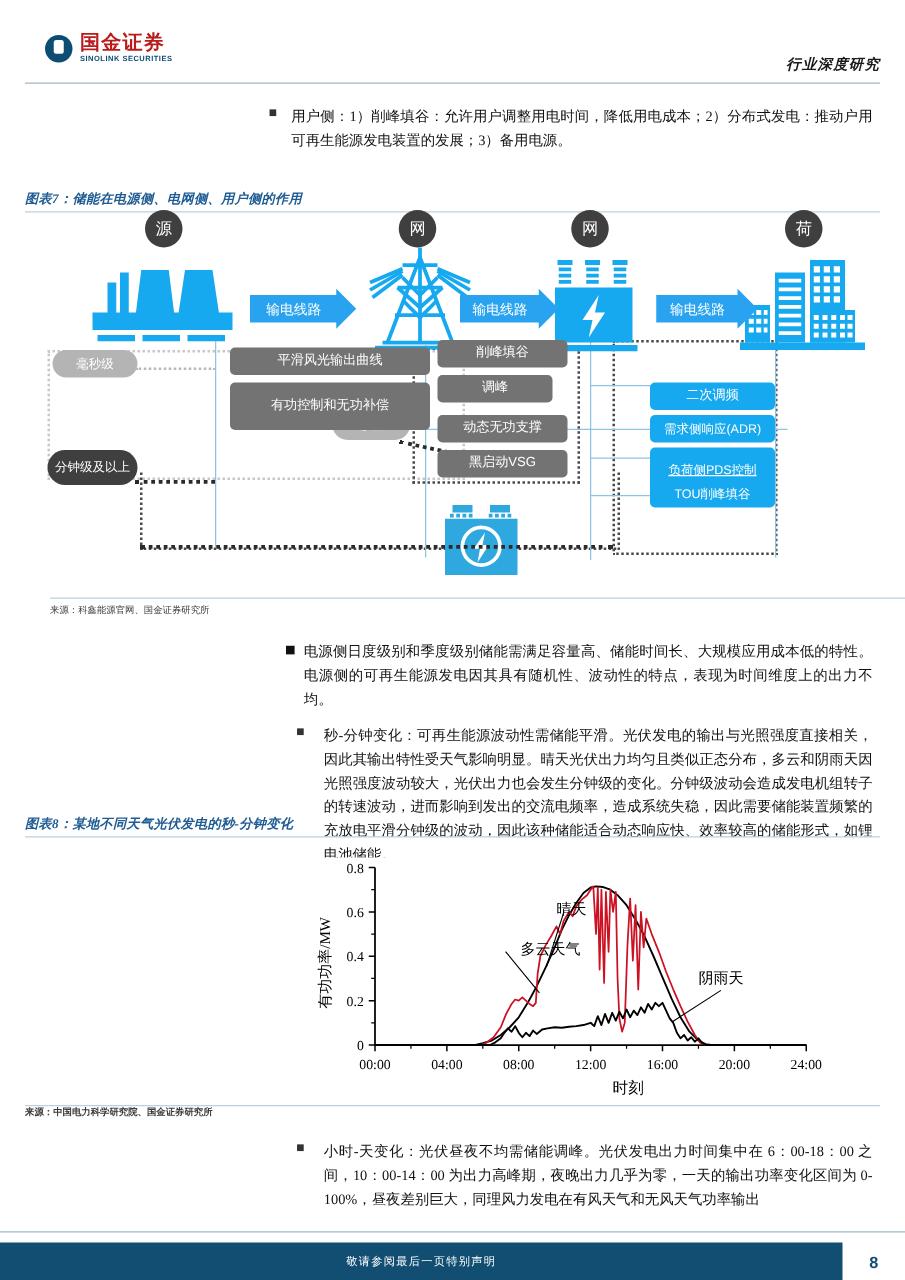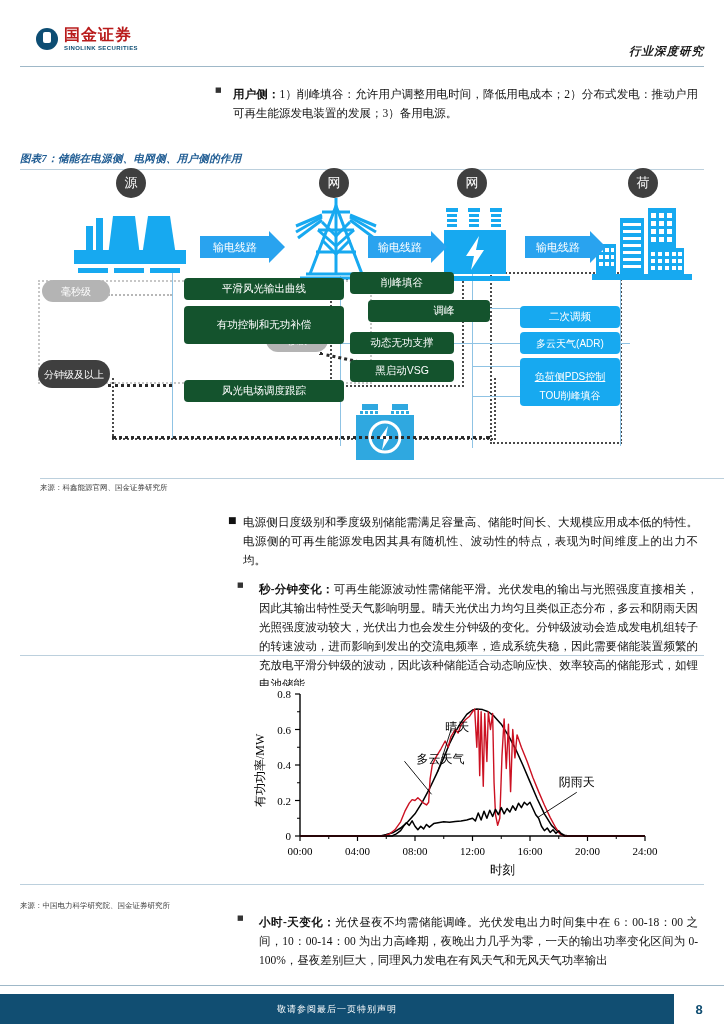--- a/index.html
+++ b/index.html
@@ -21,21 +21,21 @@
   .logo-en{font-family:"Liberation Sans","DejaVu Sans",sans-serif;font-size:6px;font-weight:bold;color:#0d4d73;letter-spacing:.4px;margin-top:2px;}
   .header-title{position:absolute;right:20px;top:44px;font-size:11.5px;font-weight:bold;color:#1a1a1a;letter-spacing:1px;font-style:italic;}
   .header-rule{position:absolute;left:20px;top:66px;width:684px;height:1px;background:#9fb8c8;}
   .para{font-size:11.5px;line-height:1.65;color:#111;text-align:justify;}
   .lvl0{margin-left:243px;width:455px;}
   .bullet-row{display:flex;margin-top:7px;}
   .bullet-sq{flex:0 0 auto;font-family:"DejaVu Sans",sans-serif;line-height:1.65;}
   .b-sq-sm{font-size:7px;color:#333;}
   .b-sq-md{font-size:9px;color:#111;}
   .b-body{flex:1 1 auto;}
-  .bold{font-weight:bold;}
+  .bold{font-weight:normal;}
 
   .row-l1{margin-left:228px;width:470px;}
   .row-l1 .bullet-sq{width:15px;}
   .row-l2{margin-left:215px;width:483px;}
   .row-l2 .bullet-sq{width:18px;}
   .row-l3{margin-left:237px;width:461px;}
   .row-l3 .bullet-sq{width:22px;}
 
   
   .exh-title{font-size:10.5px;font-weight:bold;font-style:italic;color:#1f5c93;letter-spacing:.3px;}
@@ -50,21 +50,21 @@
     display:flex;align-items:center;justify-content:center;}
   .arrow-band{position:absolute;height:22px;display:flex;align-items:center;}
   .arrow-band .ab-body{height:22px;background:#29a3ef;display:flex;align-items:center;justify-content:center;
      color:#fff;font-family:"Liberation Sans","DejaVu Sans",sans-serif;font-size:11px;padding:0 4px;white-space:nowrap;}
   .arrow-band .ab-head{width:0;height:0;border-top:16px solid transparent;border-bottom:16px solid transparent;border-left:16px solid #29a3ef;margin-left:-1px;}
   .cap-pill{position:absolute;border-radius:14px;background:#b4b4b4;color:#fff;
      font-family:"Liberation Sans","DejaVu Sans",sans-serif;font-size:10px;display:flex;align-items:center;justify-content:center;text-align:center;line-height:1.1;}
   .cap-pill.dark{background:#3f3f3f;}
   .fbox{position:absolute;border-radius:4px;display:flex;align-items:center;justify-content:center;
      color:#fff;font-family:"Liberation Sans","DejaVu Sans",sans-serif;font-size:10.5px;text-align:center;line-height:1.1;}
-  .fbox.grey{background:#14532d;}
+  .fbox.grey{background:#737373;}
   .fbox.blue{background:#17a9f0;}
   .dashbox{position:absolute;border:2px dotted #4a4a4a;}
   .dashbox.light{border:2px dotted #b7b7b7;}
   .thinline{position:absolute;background:#8fc3e4;}
   svg.icon{position:absolute;display:block;}
 
   
   #fig8{position:absolute;left:20px;top:668px;width:684px;height:230px;}
   .chartbox{position:absolute;left:0;top:18px;width:684px;height:195px;background:#fff;}
 
@@ -269,29 +269,28 @@
       <span>分钟级及以上</span>
     </div>
   <div class="cap-pill" style="left:246px;top:160px;width:62px;height:24px;">秒级</div>
 
   <div style="position:absolute;left:88px;top:126px;width:64px;height:0;border-top:2px dotted #b7b7b7;"></div>
   <div style="position:absolute;left:88px;top:216px;width:64px;height:0;border-top:3px dotted #2b2b2b;"></div>
   <div style="position:absolute;left:300px;top:184px;width:58px;height:0;border-top:3px dotted #2b2b2b;transform:rotate(12deg);transform-origin:left top;"></div>
 
   <div class="fbox grey" style="left:164px;top:110px;width:160px;height:22px;">平滑风光输出曲线</div>
   <div class="fbox grey" style="left:164px;top:138px;width:160px;height:38px;">有功控制和无功补偿</div>
-  <div class="fbox grey" style="left:164px;top:212px;width:160px;height:22px;">风光电场调度跟踪</div>
 
   <div class="fbox grey" style="left:330px;top:104px;width:104px;height:22px;">削峰填谷</div>
-  <div class="fbox grey" style="left:348px;top:132px;width:92px;height:22px;padding-left:30px;">调峰</div>
+  <div class="fbox grey" style="left:330px;top:132px;width:92px;height:22px;">调峰</div>
   <div class="fbox grey" style="left:330px;top:164px;width:104px;height:22px;">动态无功支撑</div>
   <div class="fbox grey" style="left:330px;top:192px;width:104px;height:22px;">黑启动VSG</div>
 
   <div class="fbox blue" style="left:500px;top:138px;width:100px;height:22px;">二次调频</div>
-  <div class="fbox blue" style="left:500px;top:164px;width:100px;height:22px;font-size:10px;">多云天气(ADR)</div>
+  <div class="fbox blue" style="left:500px;top:164px;width:100px;height:22px;font-size:10px;">需求侧响应(ADR)</div>
   <div class="fbox blue" style="left:500px;top:190px;width:100px;height:36px;font-size:10px;text-decoration:underline;">负荷侧PDS控制</div>
   <div class="fbox blue" style="left:500px;top:216px;width:100px;height:22px;font-size:10px;">TOU削峰填谷</div>
 
   <div style="position:absolute;left:92px;top:268px;width:378px;height:0;border-top:3px dotted #2b2b2b;"></div>
 </div>
 
 <div style="position:absolute;left:20px;top:478px;width:684px;margin-left:20px;">
   <div class="src-rule"></div>
   <div class="src" style="margin-top:4px;">来源：科鑫能源官网、国金证券研究所</div>
 </div>
@@ -302,20 +301,21 @@
     <span class="b-body">电源侧日度级别和季度级别储能需满足容量高、储能时间长、大规模应用成本低的特性。电源侧的可再生能源发电因其具有随机性、波动性的特点，表现为时间维度上的出力不均。</span>
   </div>
 
   <div class="bullet-row para row-l3" style="margin-top:10px;">
     <span class="bullet-sq b-sq-sm">■</span>
     <span class="b-body"><span class="bold">秒-分钟变化：</span><span>可再生能源波动性需储能平滑。光伏发电的输出与光照强度直接相关，因此其输出特性受天气影响明显。晴天光伏出力均匀且类似正态分布，多云和阴雨天因光照强度波动较大，光伏出力也会发生分钟级的变化。分钟级波动会造成发电机组转子的转速波动，进而影响到发出的交流电频率，造成系统失稳，因此需要储能装置频繁的充放电平滑分钟级的波动，因此该种储能适合动态响应快、效率较高的储能形式，如锂电池储能。</span></span>
   </div>
 </div>
 
 <div style="position:absolute;left:20px;top:652px;width:684px;">
+  <div class="exh-title">图表8：某地不同天气光伏发电的秒-分钟变化</div>
   <div class="exh-rule" style="margin-top:3px;"></div>
 </div>
 
 <div id="fig8">
   <div class="chartbox">
     <svg id="chart-svg" width="684" height="195" viewBox="0 0 684 195">
         <line x1="280" y1="8" x2="280" y2="150" stroke="#000" stroke-width="1.4"></line>
         <line x1="280" y1="150" x2="625" y2="150" stroke="#000" stroke-width="1.4"></line>
         <line x1="275" y1="150" x2="280" y2="150" stroke="#000" stroke-width="1.2"></line>
         <text x="271" y="154" text-anchor="end" font-size="11" fill="#000" font-family="Liberation Serif, serif">0</text>
@@ -361,21 +361,21 @@
         <text x="396.4375" y="77.22500000000001" font-size="12" fill="#000" font-family="Liberation Serif, serif" text-anchor="start">多云天气</text>
         <line x1="384.4375" y1="75.22500000000001" x2="411.53125" y2="108.28750000000001" stroke="#000" stroke-width="0.9"></line>
         <text x="538.75" y="100.3" font-size="12" fill="#000" font-family="Liberation Serif, serif" text-anchor="start">阴雨天</text>
         <line x1="556.75" y1="106.3" x2="517.90625" y2="131.3625" stroke="#000" stroke-width="0.9"></line>
       </svg>
   </div>
 </div>
 
 <div style="position:absolute;left:20px;top:884px;width:684px;">
   <div class="src-rule"></div>
-  <div class="src" style="margin-top:16px;">来源：中国电力科学研究院、国金证券研究所</div>
+  <div class="src" style="margin-top:0;font-weight:bold;">来源：中国电力科学研究院、国金证券研究所</div>
 </div>
 
 <div style="position:absolute;left:0;top:906px;width:724px;">
   <div class="bullet-row para row-l3">
     <span class="bullet-sq b-sq-sm">■</span>
     <span class="b-body"><span class="bold">小时-天变化：</span><span>光伏昼夜不均需储能调峰。光伏发电出力时间集中在 6：00-18：00 之间，10：00-14：00 为出力高峰期，夜晚出力几乎为零，一天的输出功率变化区间为 0-100%，昼夜差别巨大，同理风力发电在有风天气和无风天气功率输出</span></span>
   </div>
 </div>
 
 <div class="footer-rule"></div>

